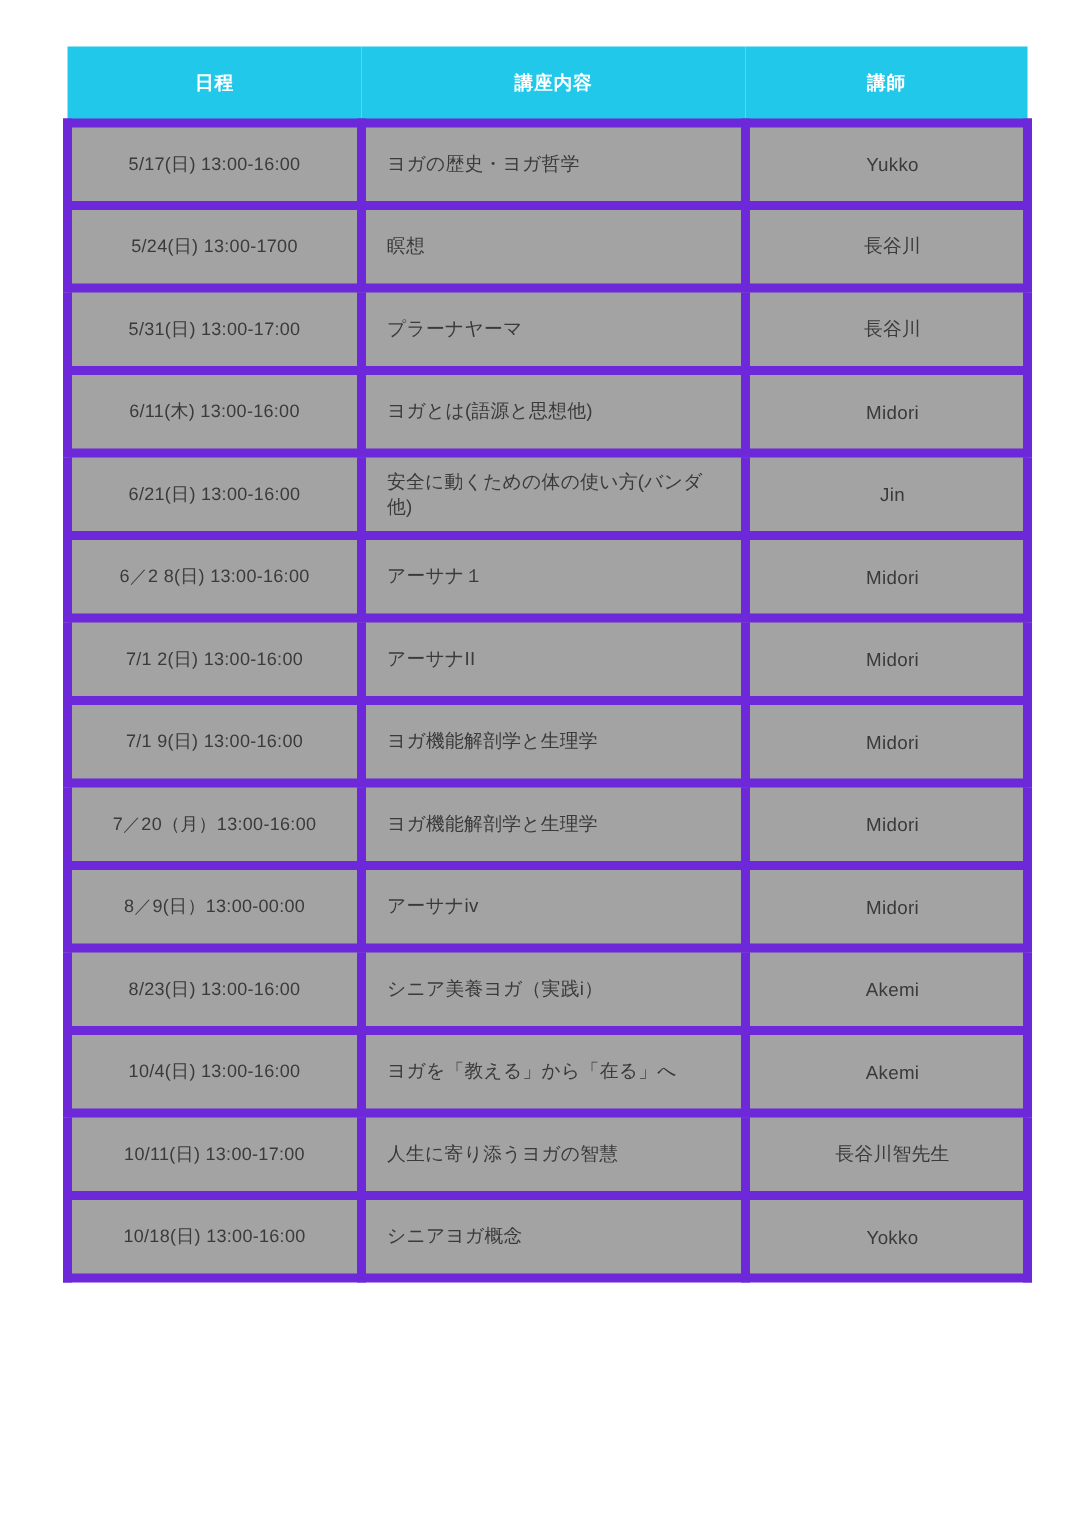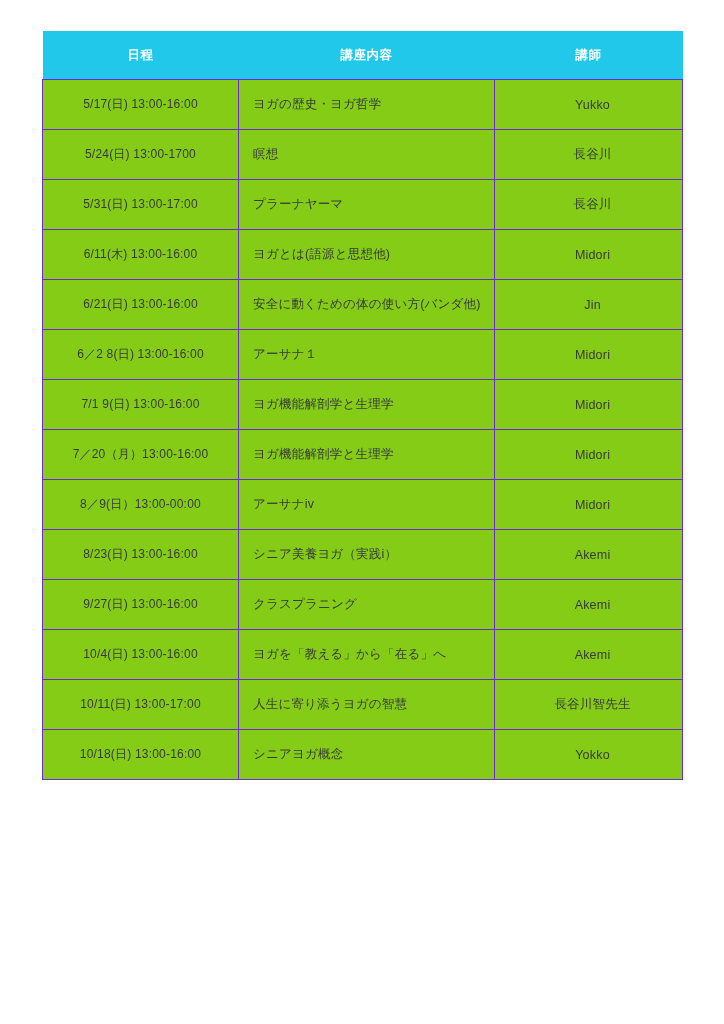--- a/index.html
+++ b/index.html
@@ -41,27 +41,27 @@
     font-size: 12.5px;
     font-weight: bold;
     height: 48px;
     padding: 0;
     text-align: center;
     vertical-align: middle;
     letter-spacing: 0.5px;
     border: none;
   }
   table.schedule tbody td {
-    border: 1px solid #6d28d9;
+    border: 6px solid #6d28d9;
     height: 49px;
     font-size: 12.5px;
     color: #3a3a3a;
     padding: 0 10px;
     vertical-align: middle;
-    background: #84cc16;
+    background: #a3a3a3;
     letter-spacing: 0.2px;
   }
   table.schedule tbody td.date {
     text-align: center;
     white-space: nowrap;
     font-size: 12px;
   }
   table.schedule tbody td.content {
     text-align: left;
     padding-left: 14px;
@@ -116,42 +116,42 @@
             <td class="date">6/21(日) 13:00-16:00</td>
             <td class="content">安全に動くための体の使い方(バンダ他)</td>
             <td class="teacher">Jin</td>
           </tr>
           <tr>
             <td class="date">6／2 8(日) 13:00-16:00</td>
             <td class="content">アーサナ１</td>
             <td class="teacher">Midori</td>
           </tr>
           <tr>
+            <td class="date">7/1 2(日) 13:00-16:00</td>
+            <td class="content">アーサナII</td>
+            <td class="teacher">Midori</td>
+          </tr>
+          <tr>
             <td class="date">7/1 9(日) 13:00-16:00</td>
             <td class="content">ヨガ機能解剖学と生理学</td>
             <td class="teacher">Midori</td>
           </tr>
           <tr>
             <td class="date">7／20（月）13:00-16:00</td>
             <td class="content">ヨガ機能解剖学と生理学</td>
             <td class="teacher">Midori</td>
           </tr>
           <tr>
             <td class="date">8／9(日）13:00-00:00</td>
             <td class="content">アーサナiv</td>
             <td class="teacher">Midori</td>
           </tr>
           <tr>
             <td class="date">8/23(日) 13:00-16:00</td>
             <td class="content">シニア美養ヨガ（実践i）</td>
-            <td class="teacher">Akemi</td>
-          </tr>
-          <tr>
-            <td class="date">9/27(日) 13:00-16:00</td>
-            <td class="content">クラスプラニング</td>
             <td class="teacher">Akemi</td>
           </tr>
           <tr>
             <td class="date">10/4(日) 13:00-16:00</td>
             <td class="content">ヨガを「教える」から「在る」へ</td>
             <td class="teacher">Akemi</td>
           </tr>
           <tr>
             <td class="date">10/11(日) 13:00-17:00</td>
             <td class="content">人生に寄り添うヨガの智慧</td>

